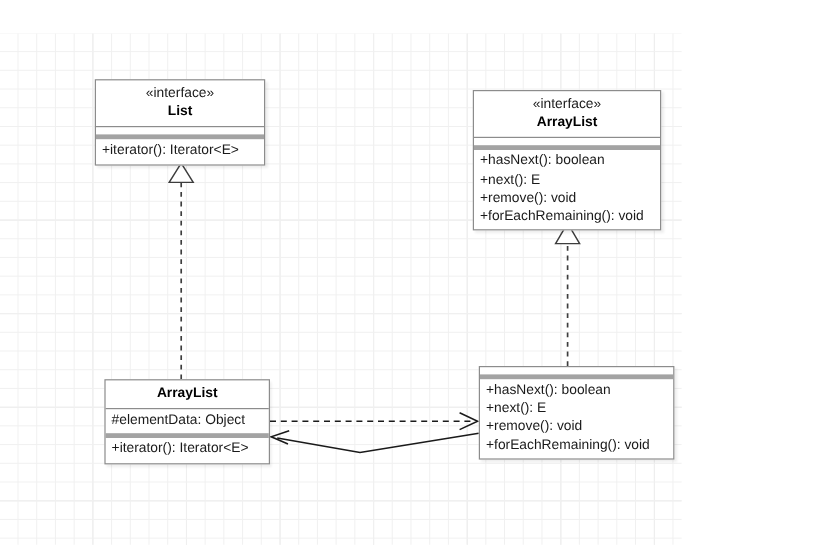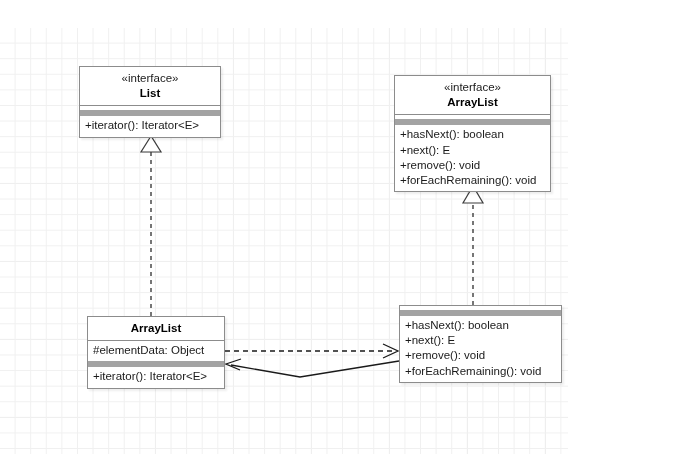--- a/index.html
+++ b/index.html
@@ -68,21 +68,21 @@
   }
   .class-name {
     display: block;
     font-weight: bold;
     font-size: 11.5px;
     color: #000000;
   }
 
   .uml-compartment {
     box-sizing: border-box;
-    border-bottom: 6px solid #a3a3a3;
+    border-bottom: 4px solid #a3a3a3;
     padding: 2px 5px 3px 5px;
     text-align: left;
   }
   .uml-compartment:last-child {
     border-bottom: none;
   }
   .uml-compartment.empty {
     height: 10px;
     padding: 0;
   }

